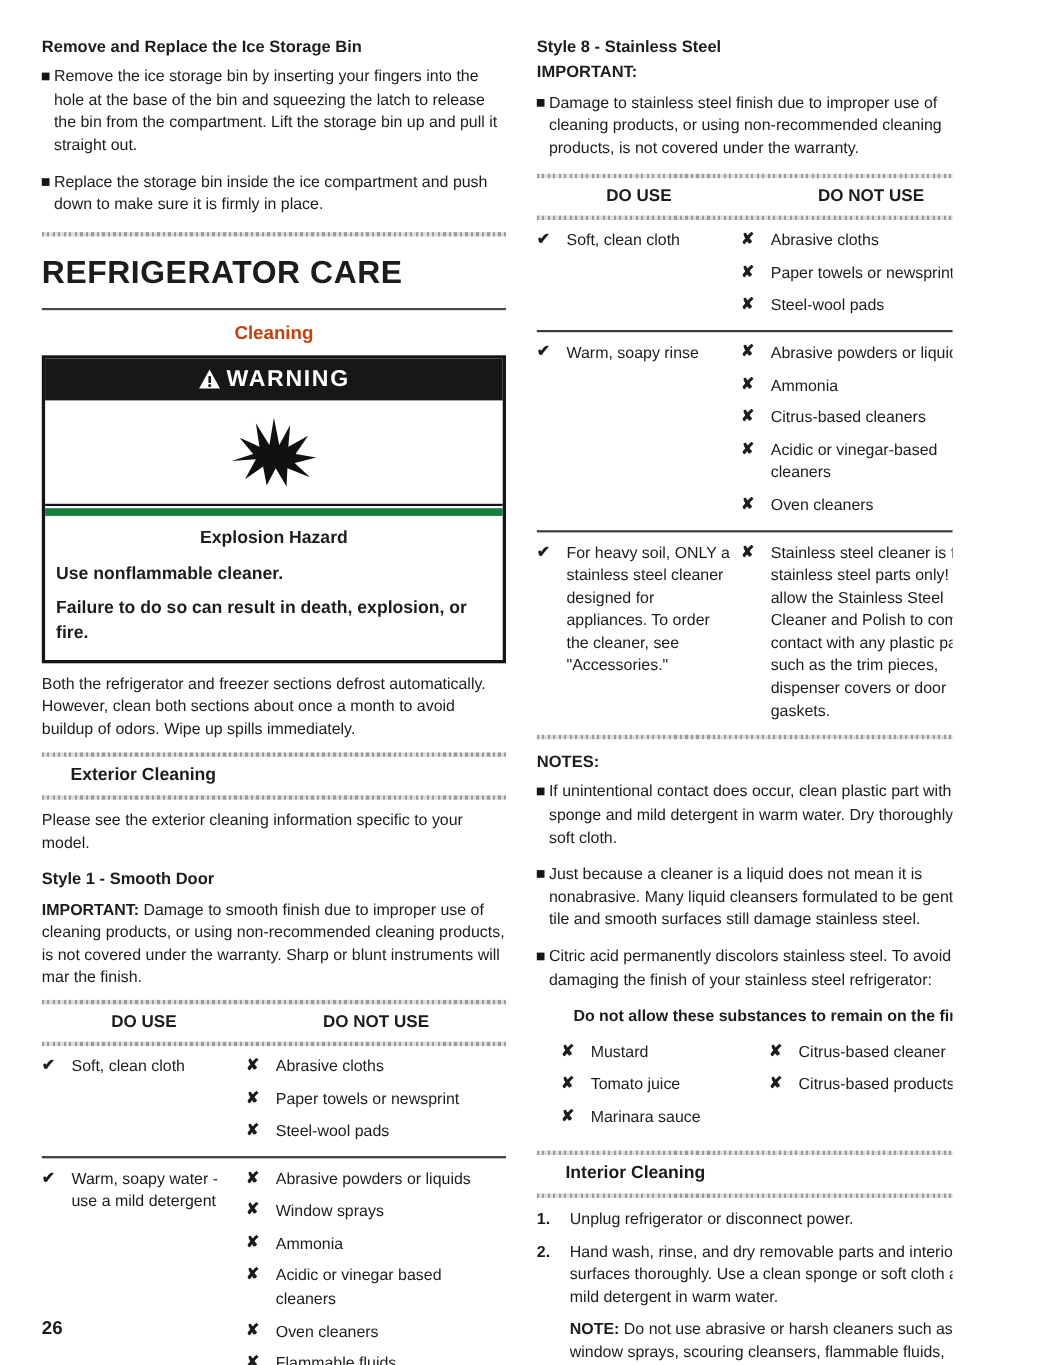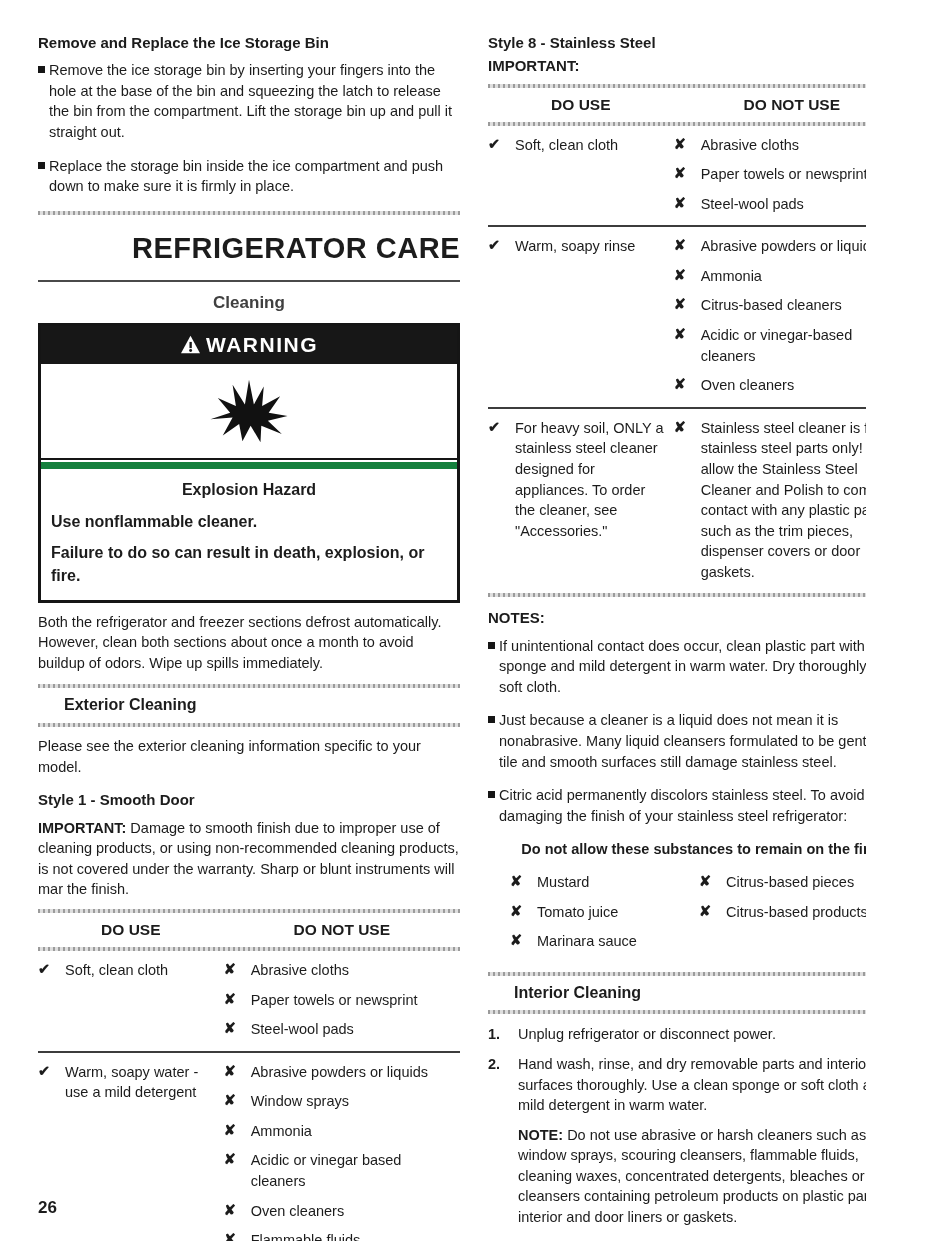--- a/index.html
+++ b/index.html
@@ -5,23 +5,23 @@
   html,body{margin:0;padding:0;}
   body{width:950px;height:1241px;background:#ffffff;font-family:"Liberation Sans",sans-serif;color:#1c1c1c;}
   .page{box-sizing:border-box;width:866px;height:1241px;padding:32px 40px 0 38px;position:relative;overflow:hidden;}
   .cols{display:flex;gap:28px;}
   .col{flex:0 0 422px;width:422px;font-size:14.5px;line-height:1.42;}
   p{margin:9px 0;}
   .subhead{font-size:15px;font-weight:bold;margin:0 0 7px;}
   .bullet{display:flex;gap:4px;margin:0 0 13px;}
   .sq{flex:0 0 auto;width:7px;height:7px;background:#161616;margin-top:6px;}
   .rule-gray{height:4px;background:repeating-linear-gradient(90deg,#9b9b9b 0 2px,#dedede 2px 5px);}
-  .care-title{font-size:29px;font-weight:bold;text-align:right;letter-spacing:.5px;margin:13px 0 11px;}
+  .care-title{font-size:29px;font-weight:bold;text-align:left;letter-spacing:.5px;margin:13px 0 11px;}
   .thin-line{border-top:2px solid #4a4a4a;}
-  .cleaning{color:#404040;text-align:center;font-weight:bold;font-size:17px;margin:9px 0 8px;}
+  .cleaning{color:#c2410c;text-align:center;font-weight:bold;font-size:17px;margin:9px 0 8px;}
   .warning-box{border:3px solid #151515;}
   .warning-head{background:#171717;color:#fff;text-align:center;font-weight:bold;font-size:21px;padding:4px 0;letter-spacing:1.5px;display:flex;align-items:center;justify-content:center;gap:5px;}
   .icon-area{height:94px;display:flex;align-items:center;justify-content:center;border-bottom:2px solid #151515;}
   .warn-text{border-top:7px solid #15803d;margin-top:2px;padding:8px 10px 10px;font-weight:bold;font-size:16px;}
   .hazard{text-align:center;margin:2px 0 9px;}
   .warn-line{margin:0 0 9px;}
   .sect{margin:11px 0 9px;}
   .sect-h{font-size:16px;font-weight:bold;padding:6px 0 6px 26px;}
   .tbl-head{display:flex;padding:6px 0;}
   .th{font-weight:bold;font-size:15.5px;text-align:center;}
@@ -175,20 +175,24 @@
 
       <p></p>
 
     </div>
 
     <div class="col">
 
       <div class="subhead" style="margin-bottom:2px;">Style 8 - Stainless Steel</div>
       <div class="subhead">IMPORTANT:</div>
 
+      <div class="bullet">
+        <div class="sq"></div>
+        <div>Damage to stainless steel finish due to improper use of cleaning products, or using non-recommended cleaning products, is not covered under the warranty.</div>
+      </div>
 
       <div>
         <div class="rule-gray"></div>
         <div class="tbl-head">
           <div class="th th-do">DO USE</div>
           <div class="th th-dont">DO NOT USE</div>
         </div>
         <div class="rule-gray"></div>
 
         <div class="tbl-row">
@@ -292,21 +296,21 @@
               <span>Tomato juice</span>
             </div>
           <div class="item">
               <span class="mark">✘</span>
               <span>Marinara sauce</span>
             </div>
         </div>
         <div class="subst-col">
           <div class="item">
               <span class="mark">✘</span>
-              <span>Citrus-based pieces</span>
+              <span>Citrus-based cleaner</span>
             </div>
           <div class="item">
               <span class="mark">✘</span>
               <span>Citrus-based products</span>
             </div>
         </div>
       </div>
 
       <div class="sect">
         <div class="rule-gray"></div>

